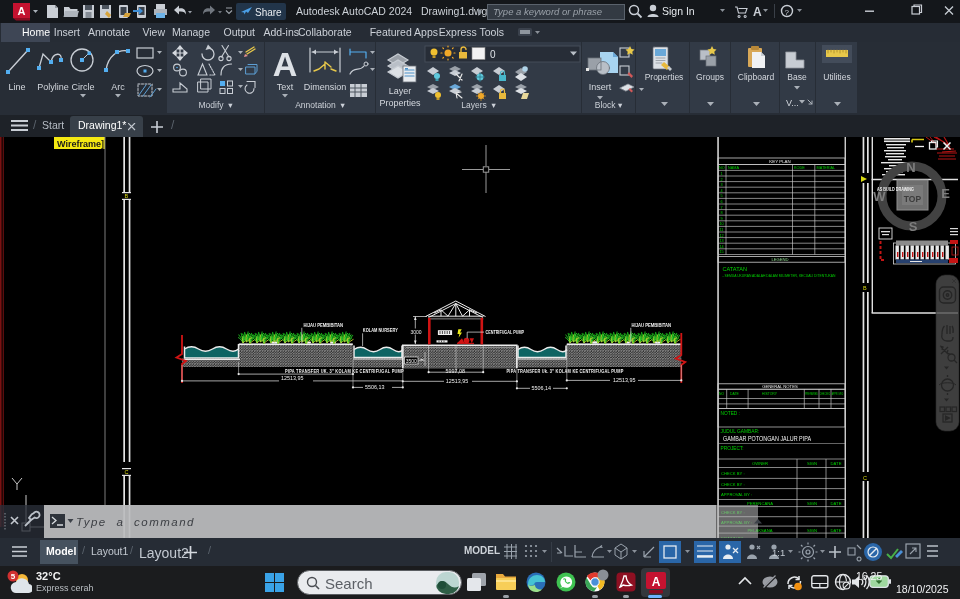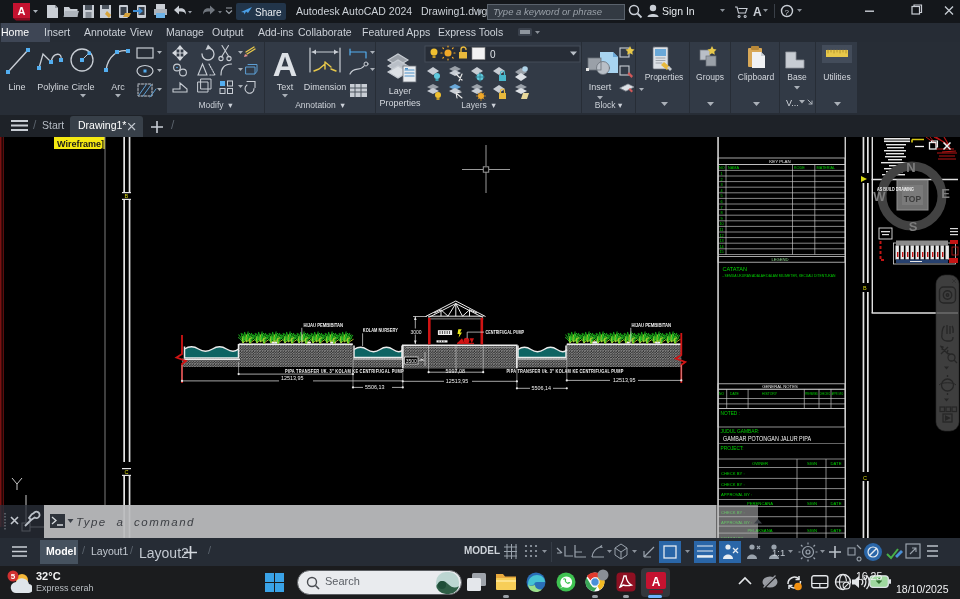--- a/index.html
+++ b/index.html
@@ -8,21 +8,21 @@
 #titlebar{left:0;top:0;width:960px;height:23px;background:#14171b}
 #ribtabs{left:0;top:23px;width:960px;height:19px;background:#262c35}
 #ribbon{left:0;top:42px;width:960px;height:73px;background:#272d36}
 .panel{position:absolute;top:0;height:71px;background:#323a46}
 .plabel{position:absolute;bottom:3px;width:100%;text-align:center;font-size:8.5px;color:#ccd1d8}
 #filetabs{left:0;top:115px;width:960px;height:22px;background:#1e2228}
 #canvas{left:0;top:137px;width:960px;height:401px;background:#000}
 #modelrow{left:0;top:538px;width:960px;height:28px;background:#262c35}
 #taskbar{left:0;top:566px;width:960px;height:33px;background:#1b1c1e}
 .tbtxt{color:#cdd2d8;font-size:10.5px;line-height:23px}
-.tab{color:#ccd1d8;font-size:10.5px;line-height:19px;position:absolute;text-align:left}
+.tab{color:#ccd1d8;font-size:10.5px;line-height:19px;position:absolute;text-align:right}
 </style></head>
 <body>
 <div id="app">
 
 <div id="titlebar" class="a">
 <svg class="a" style="left:0;top:0" width="500" height="23">
 
  <rect x="13" y="3" width="17" height="15" fill="#c41230"></rect>
  <path d="M13,18 L30,18 L30,20.5 L16,20.5 Z" fill="#8d0c22"></path>
  <text x="21.5" y="15" font-size="11" font-weight="bold" fill="#fff" text-anchor="middle">A</text>
@@ -969,21 +969,21 @@
  <rect x="0" y="0" width="9" height="9" fill="#3aa3e8"></rect>
         <rect x="10" y="0" width="9" height="9" fill="#3aa3e8"></rect>
         <rect x="0" y="10" width="9" height="9" fill="#3aa3e8"></rect>
         <rect x="10" y="10" width="9" height="9" fill="#3aa3e8"></rect>
 </svg>
 <div class="a" style="left:297px;top:4px;width:165px;height:25px;background:#e9ebee;border:1px solid #5a5d61;border-radius:13px"></div>
 <svg class="a" style="left:306px;top:10px" width="14" height="14">
         <circle cx="6" cy="6" r="4.5" fill="none" stroke="#4a4d52" stroke-width="1.4"></circle>
         <path d="M9.5,9.5 l3.5,3.5" stroke="#4a4d52" stroke-width="1.6"></path>
       </svg>
-<div class="a" style="left:325px;top:9px;color:#5c6066;font-size:11px">Search</div>
+<div class="a" style="left:325px;top:9px;color:#5c6066;font-size:15px">Search</div>
 <svg class="a" style="left:436px;top:5.5px" width="23" height="22">
  <defs>
           <clipPath id="rc">
             <rect x="0" y="0" width="23" height="22" rx="10"></rect>
           </clipPath>
         </defs>
  <g clip-path="url(#rc)">
           <rect width="23" height="22" fill="#bcd6d2"></rect>
           <path d="M0,14 q6,-9 12,-2 q6,6 11,2 v8 h-23 z" fill="#2e5e46"></path>
           <circle cx="6" cy="13" r="4" fill="#1e4e38"></circle>

